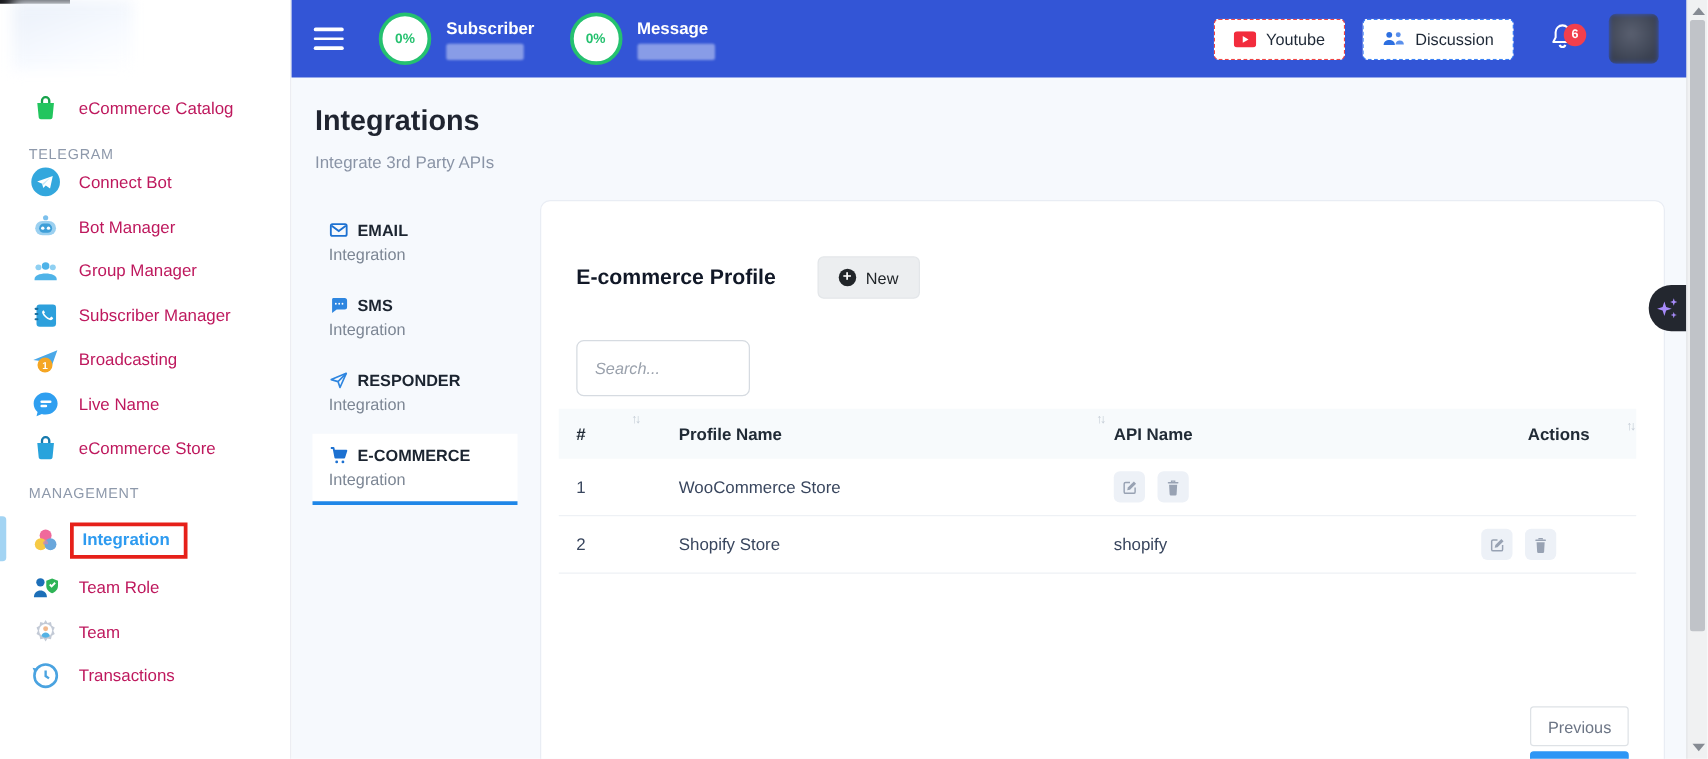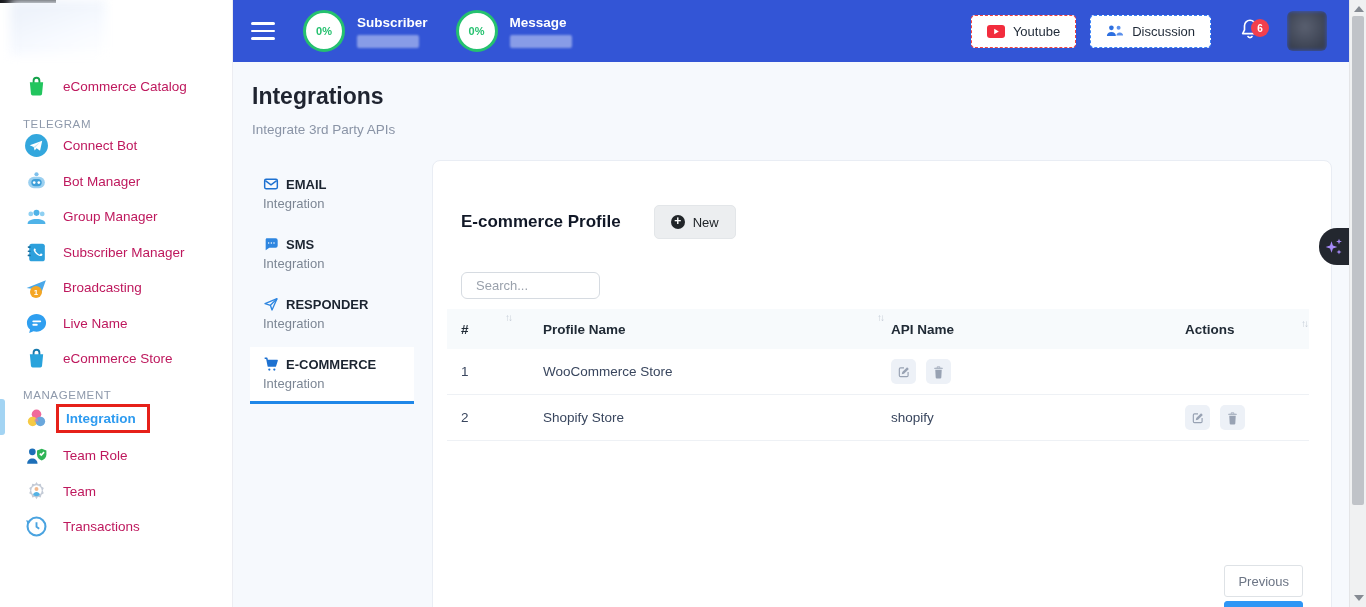--- a/index.html
+++ b/index.html
@@ -14,21 +14,21 @@
 
   
   .sidebar { position:absolute; left:0; top:0; width:233px; height:607px; background:#fff; border-right:1px solid #ecedf2; z-index:3; }
   .logo-blur { position:absolute; left:10px; top:0; width:96px; height:56px; background:linear-gradient(160deg,#eef3fb 20%,#f7faff 60%,#ffffff); filter:blur(5px); }
   .logo-strip { position:absolute; left:0; top:0; width:56px; height:3px; background:#17181c; }
   .side-list { position:absolute; left:0; top:73px; width:233px; }
   .side-item { display:flex; align-items:center; gap:14px; padding-left:24px; height:27px; margin-bottom:8.5px; cursor:pointer; }
   .side-item .lbl { font-size:13.5px; color:#be185d; }
   .side-sec { padding-left:23px; font-size:11.5px; letter-spacing:.6px; color:#8e99ab; font-weight:400; }
   .sec-telegram { margin-top:18px; margin-bottom:2px; }
-  .sec-management { margin-top:17px; }
+  .sec-management { margin-top:17px; margin-bottom:14px; }
   .icon24 { width:25px; height:25px; flex:0 0 25px; display:block; }
   .item-active { position:relative; height:34px; margin-bottom:7px; }
   .active-bar { position:absolute; left:0; top:-2px; width:5px; height:36px; background:#a3d4f3; border-radius:0 3px 3px 0; }
   .red-box { border:3px solid #e62019; padding:2px 11px 3px 7px; margin-left:-7px; }
   .red-box .lbl-active { font-size:13.5px; font-weight:700; color:#2e9bf0; }
   .badge-mini { position:absolute; width:12px; height:12px; border-radius:50%; background:#f5a623; color:#fff; font-size:8px; font-weight:700; display:flex; align-items:center; justify-content:center; }
 
   
   .topbar { position:absolute; left:233px; top:0; width:1116px; height:62px; background:#3355d6; display:flex; align-items:center; padding:0 22px 0 18px; z-index:2; }
   .hamburger { width:24px; display:flex; flex-direction:column; gap:5px; cursor:pointer; }
@@ -58,34 +58,34 @@
   .subnav-line2 { margin-top:4px; font-size:13px; color:#7c8694; }
   .subnav-item.active { background:#fff; border-bottom:3px solid #1f87e8; }
   .icon-sub { width:16px; height:16px; display:block; }
 
   
   .card { position:absolute; left:199px; top:98px; width:900px; height:560px; background:#fff; border:1px solid #e9edf4; border-radius:8px; }
   .card-head { display:flex; align-items:center; margin:44px 28px 0 28px; }
   .card-title { font-size:17px; font-weight:700; color:#111827; }
   .new-btn { display:flex; align-items:center; gap:8px; margin-left:33px; background:#eceef0; border:1px solid #e3e6e9; border-radius:5px; height:34px; padding:0 16px; font-size:13px; color:#212529; cursor:pointer; }
   .plus-circle { width:14px; height:14px; border-radius:50%; background:#212529; color:#fff; font-size:12px; line-height:13px; text-align:center; font-weight:700; }
-  .search-input { display:block; margin:33px 0 0 28px; width:139px; height:27px; border:1px solid #d6dbe1; border-radius:6px; padding:0 14px; font-size:13px; color:#4c1d95; outline:none; font-family:"Liberation Sans", sans-serif; }
+  .search-input { display:block; margin:33px 0 0 28px; width:139px; height:45px; border:1px solid #d6dbe1; border-radius:6px; padding:0 14px; font-size:13px; color:#4c1d95; outline:none; font-family:"Liberation Sans", sans-serif;font-style:italic; }
   .search-input::placeholder { color:#9aa1ac; }
 
   .tbl { margin:10px 22px 0 14px; }
   .tr { display:grid; grid-template-columns:72px 372px 1fr 124px; align-items:center; }
   .tr.head { background:#f7fafc; height:40px; font-size:13.5px; font-weight:700; color:#212b36; }
   .tr.body { height:46px; font-size:13.5px; color:#39465e; border-bottom:1px solid #eef1f5; }
   .c1 { padding-left:14px; display:flex; align-items:center; }
   .c2 { padding-left:24px; display:flex; align-items:center; }
   .c3 { text-align:left; }
   .c4 { display:flex; align-items:center; gap:4px; }
   .sort { margin-left:auto; margin-right:8px; font-size:10px; color:#c4ccd6; letter-spacing:-2px; align-self:flex-start; padding-top:3px; }
   .tr.head .c1,.tr.head .c2,.tr.head .c4 { height:100%; }
-  .tr.head .c4 { position:relative; }
+  .tr.head .c4 { position:relative;justify-content:center; }
   .tr.head .c4 .sort { position:absolute; right:2px; top:6px; margin:0; }
   .act-btn { width:25px; height:25px; border-radius:5px; background:#edf1f7; border:none; display:flex; align-items:center; justify-content:center; cursor:pointer; }
   .act-btn + .act-btn { margin-left:6px; }
 
   .tbl-foot { display:flex; align-items:flex-start; margin:20px 28px 0 24px; }
   .show-group { display:flex; align-items:center; gap:9px; font-size:13.5px; color:#3a4556; }
   .select-box { position:relative; width:78px; height:32px; border:1px solid #ced4da; border-radius:4px; background:#fff; font-size:13.5px; color:#3a4556; display:flex; align-items:center; padding-left:15px; cursor:pointer; }
   .caret { position:absolute; right:11px; top:13px; width:0; height:0; border-left:4.5px solid transparent; border-right:4.5px solid transparent; border-top:5.5px solid #566170; }
   .showing { margin-left:auto; font-size:13.5px; color:#3a4556; }
   .pagination { position:absolute; right:28px; top:404px; display:flex; gap:4px;flex-direction:column; }

